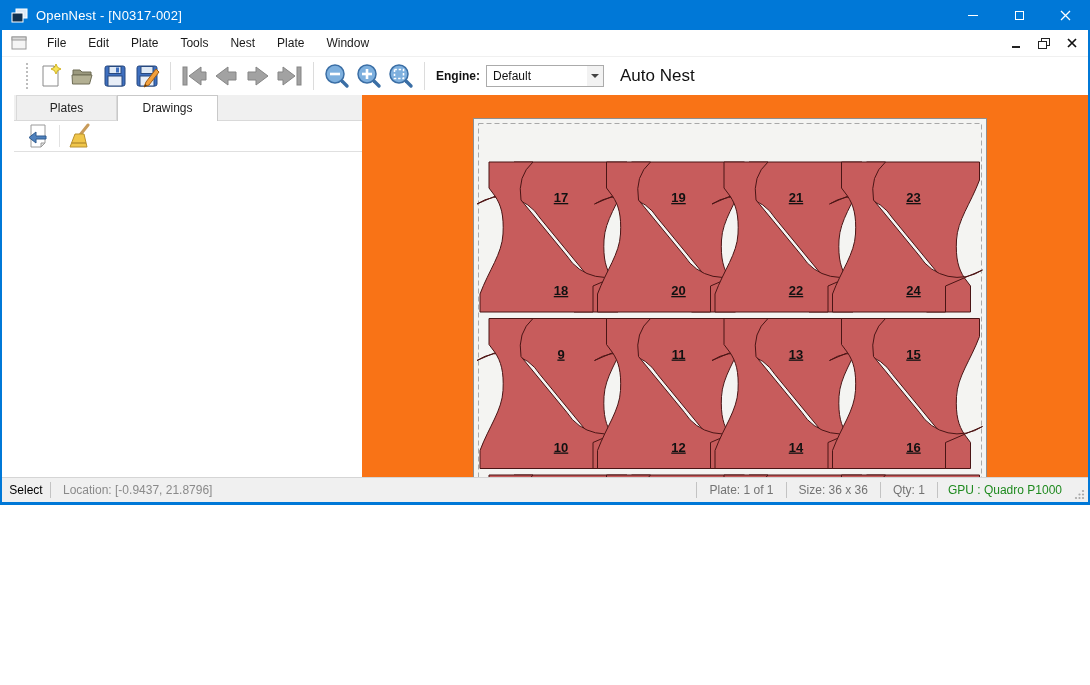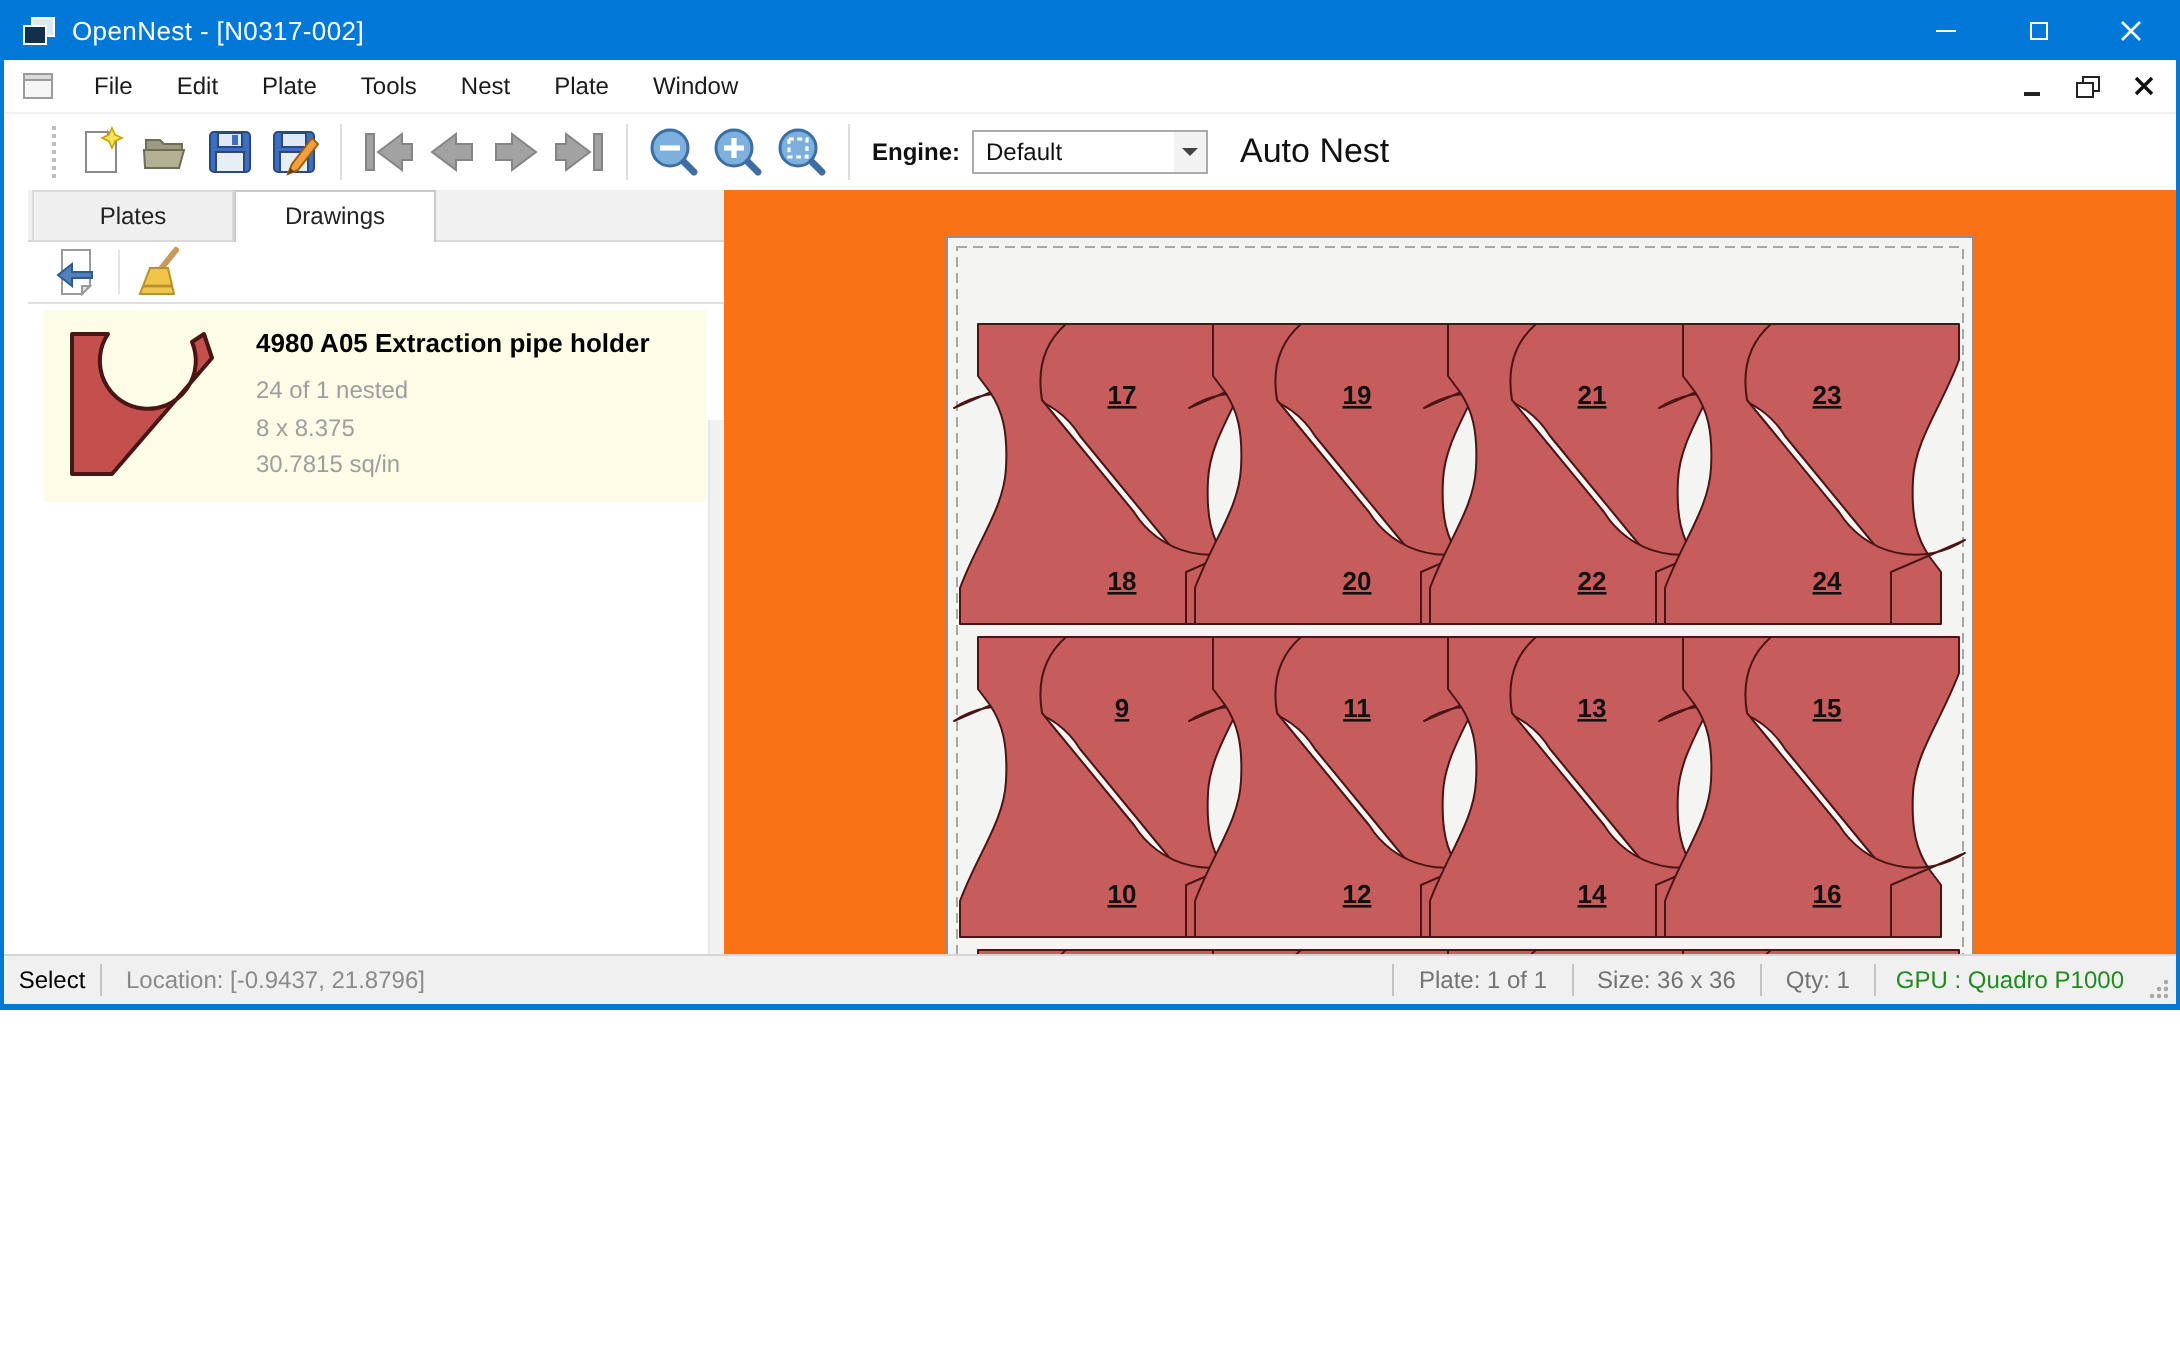--- a/index.html
+++ b/index.html
@@ -240,34 +240,20 @@
         </div>
         <div class="pt-sep"></div>
         <div class="pt-btn">
           <svg width="26" height="26" viewBox="0 0 26 26">
             <line x1="21" y1="2" x2="13" y2="12" stroke="#C89B5A" stroke-width="3" stroke-linecap="round"></line>
             <path d="M8 11 L17 11 L20 24 L3 24 Z" fill="#F0C64A" stroke="#B8902E"></path>
             <path d="M4.5 20 L19 20" stroke="#B8902E" stroke-width="1.4"></path>
           </svg>
         </div>
       </div>
-      <div class="list">
-        <div class="drawing-item">
-          <svg class="thumb" width="84" height="78" viewBox="0 0 84 78">
-            <path d="M2 2 L20 2 A24 24 0 1 0 62 6 L68 2 L72 14 L22 72 L2 72 Z" fill="#C4504E" stroke="#4A1515" stroke-width="2" stroke-linejoin="round"></path>
-          </svg>
-          <div>
-            <div class="item-title">4980 A05 Extraction pipe holder</div>
-            <div class="item-sub">24 of 1 nested</div>
-            <div class="item-sub">8 x 8.375</div>
-            <div class="item-sub">30.7815 sq/in</div>
-          </div>
-        </div>
-        <div class="scroll-track"></div>
-      </div>
     </div>
 
     <div class="canvas">
       <div class="plate">
         <svg id="plate-svg" width="512" height="515" viewBox="0 0 512 515">
           <rect x="4.5" y="4.5" width="503" height="506" fill="none" stroke="#a8a8a8" stroke-dasharray="5 3"></rect>
         <g transform="translate(40 43)">
               <path d="M0 0 L113 0 L113 18 C104 42 91 58 90 78 C89 97 92 107 98 116 L104 124 L104 150 L60 150 Q76 136 72 112 L26 56 A45 45 0 0 0 -37 42 L0 26 Z" fill="#C75C5C" stroke="#4A1515" stroke-width="1" stroke-linejoin="round"></path>
               <path d="M0 0 L113 0 L113 18 C104 42 91 58 90 78 C89 97 92 107 98 116 L104 124 L104 150 L60 150 Q76 136 72 112 L26 56 A45 45 0 0 0 -37 42 L0 26 Z" fill="#C75C5C" stroke="#4A1515" stroke-width="1" stroke-linejoin="round" transform="rotate(180 39.5 75)"></path>
               <text x="47" y="40" text-anchor="middle" class="part-num">17</text>

